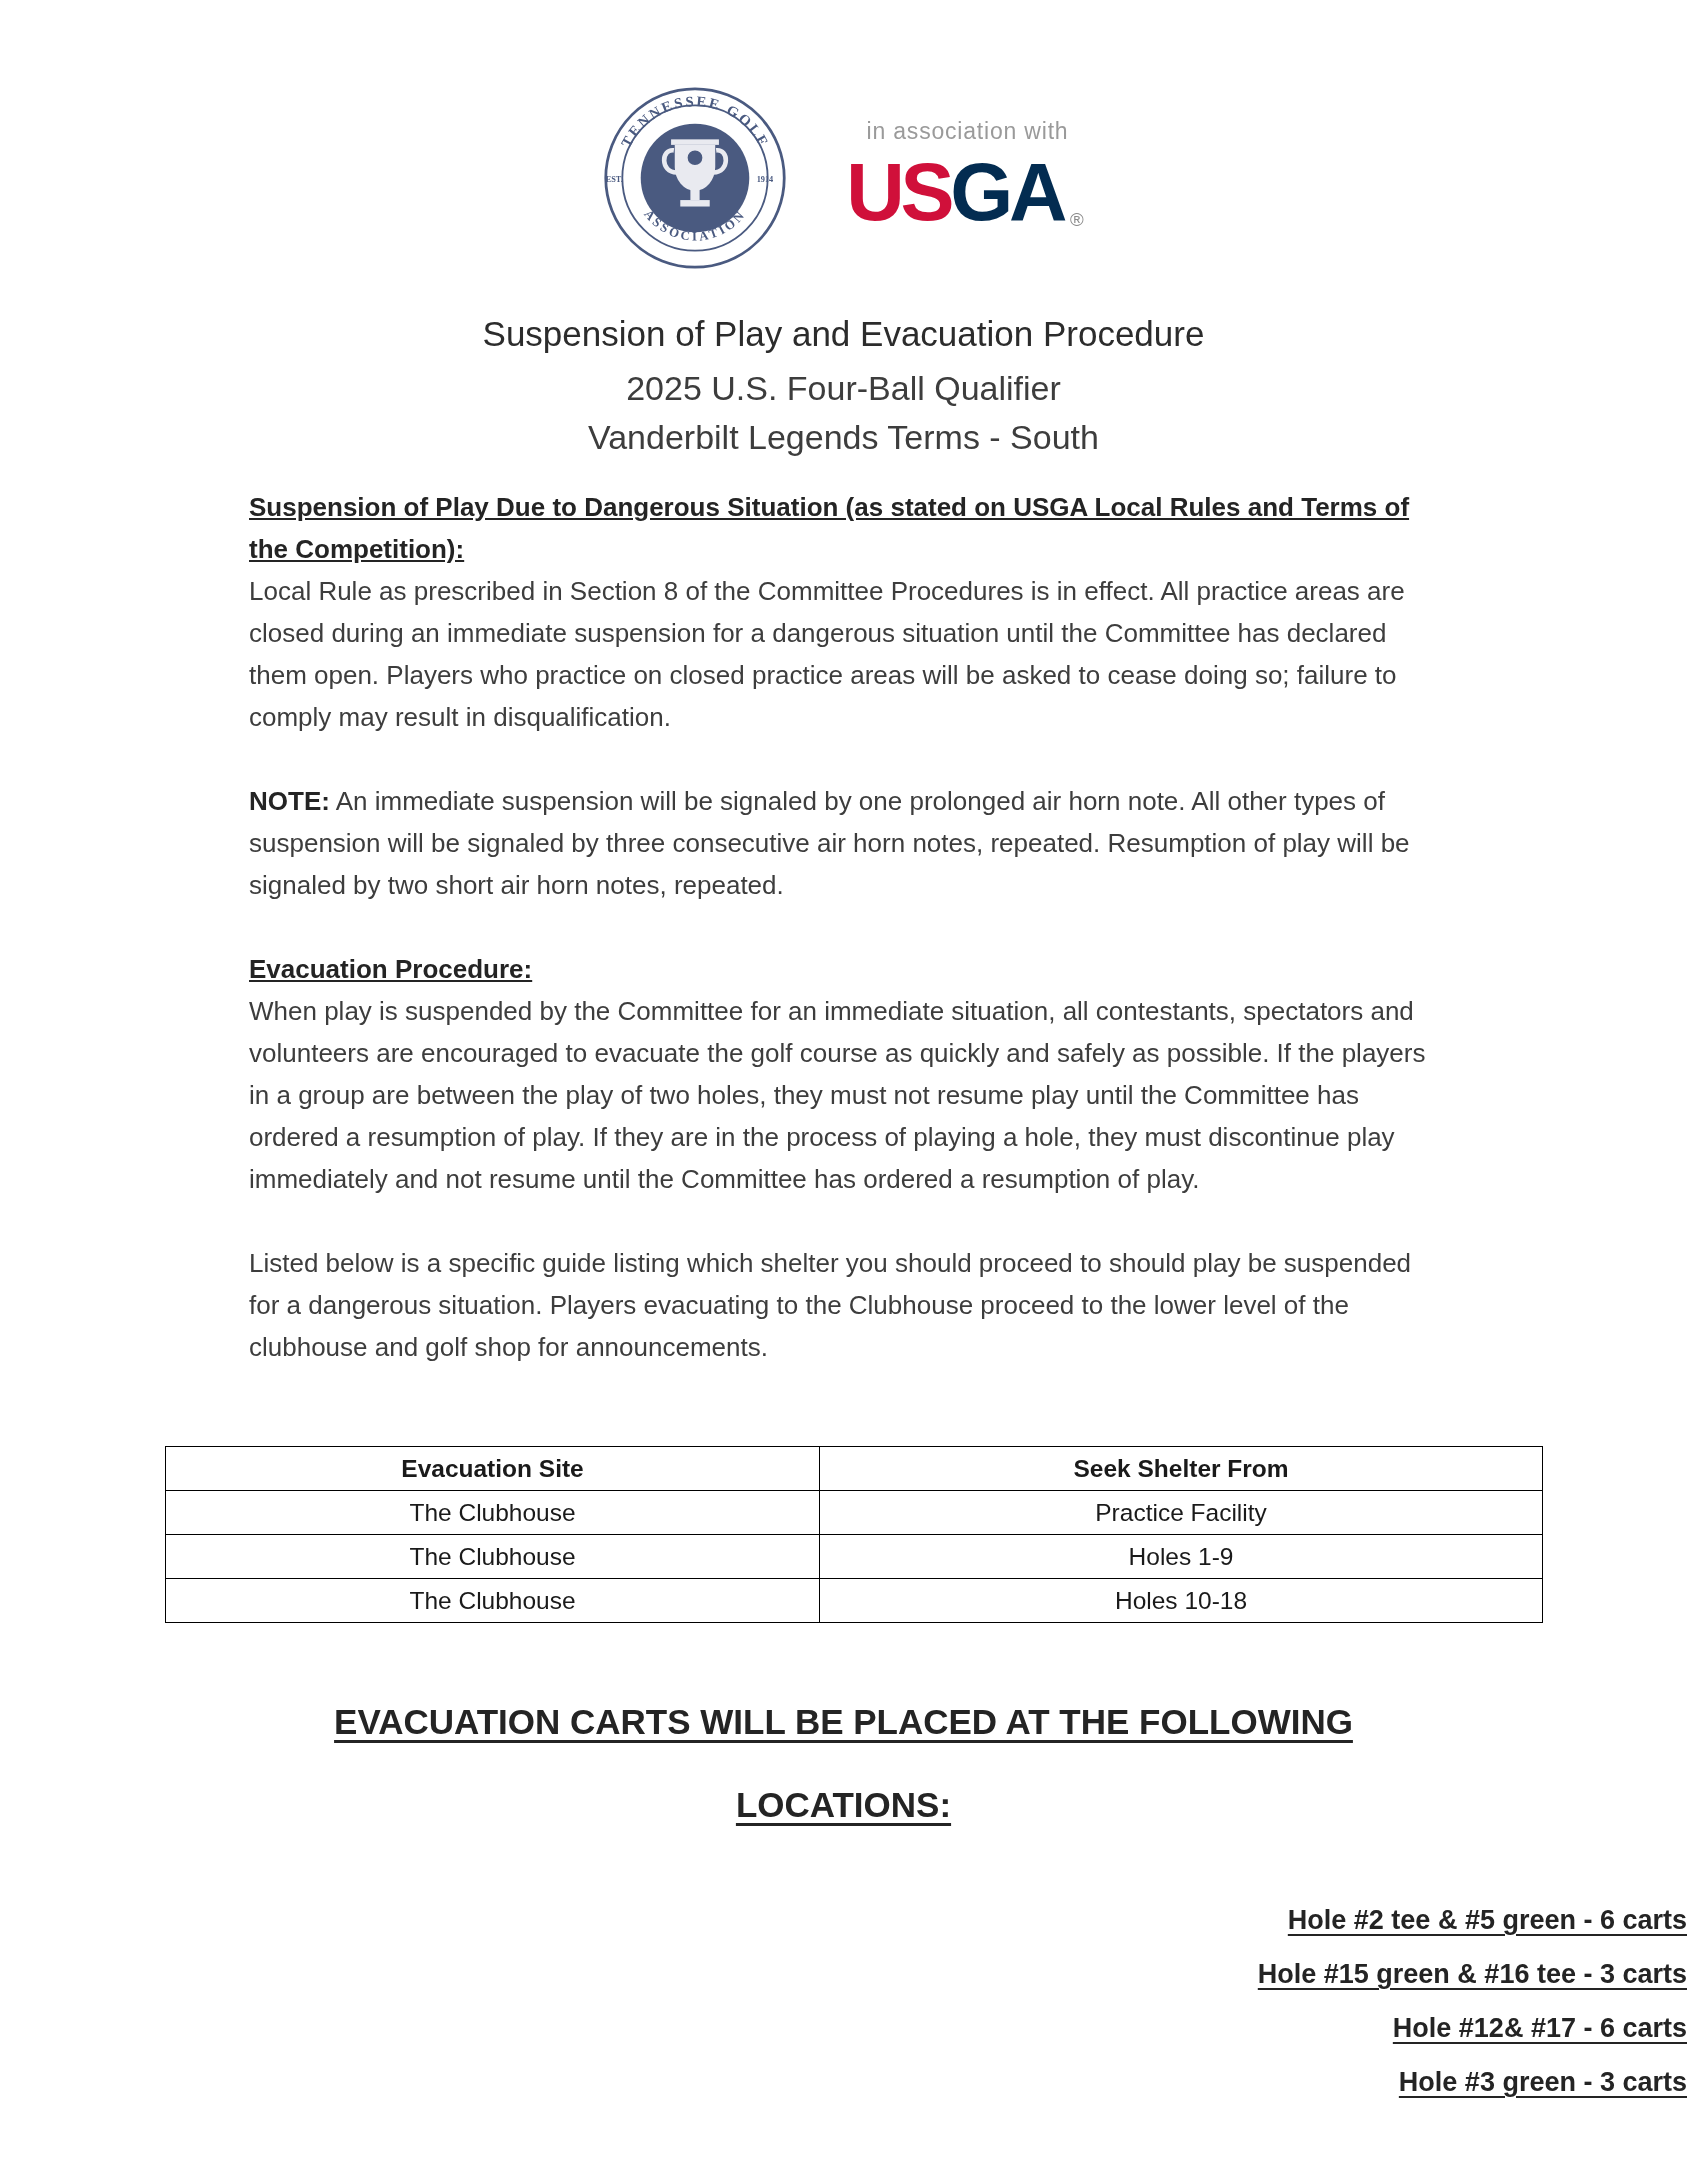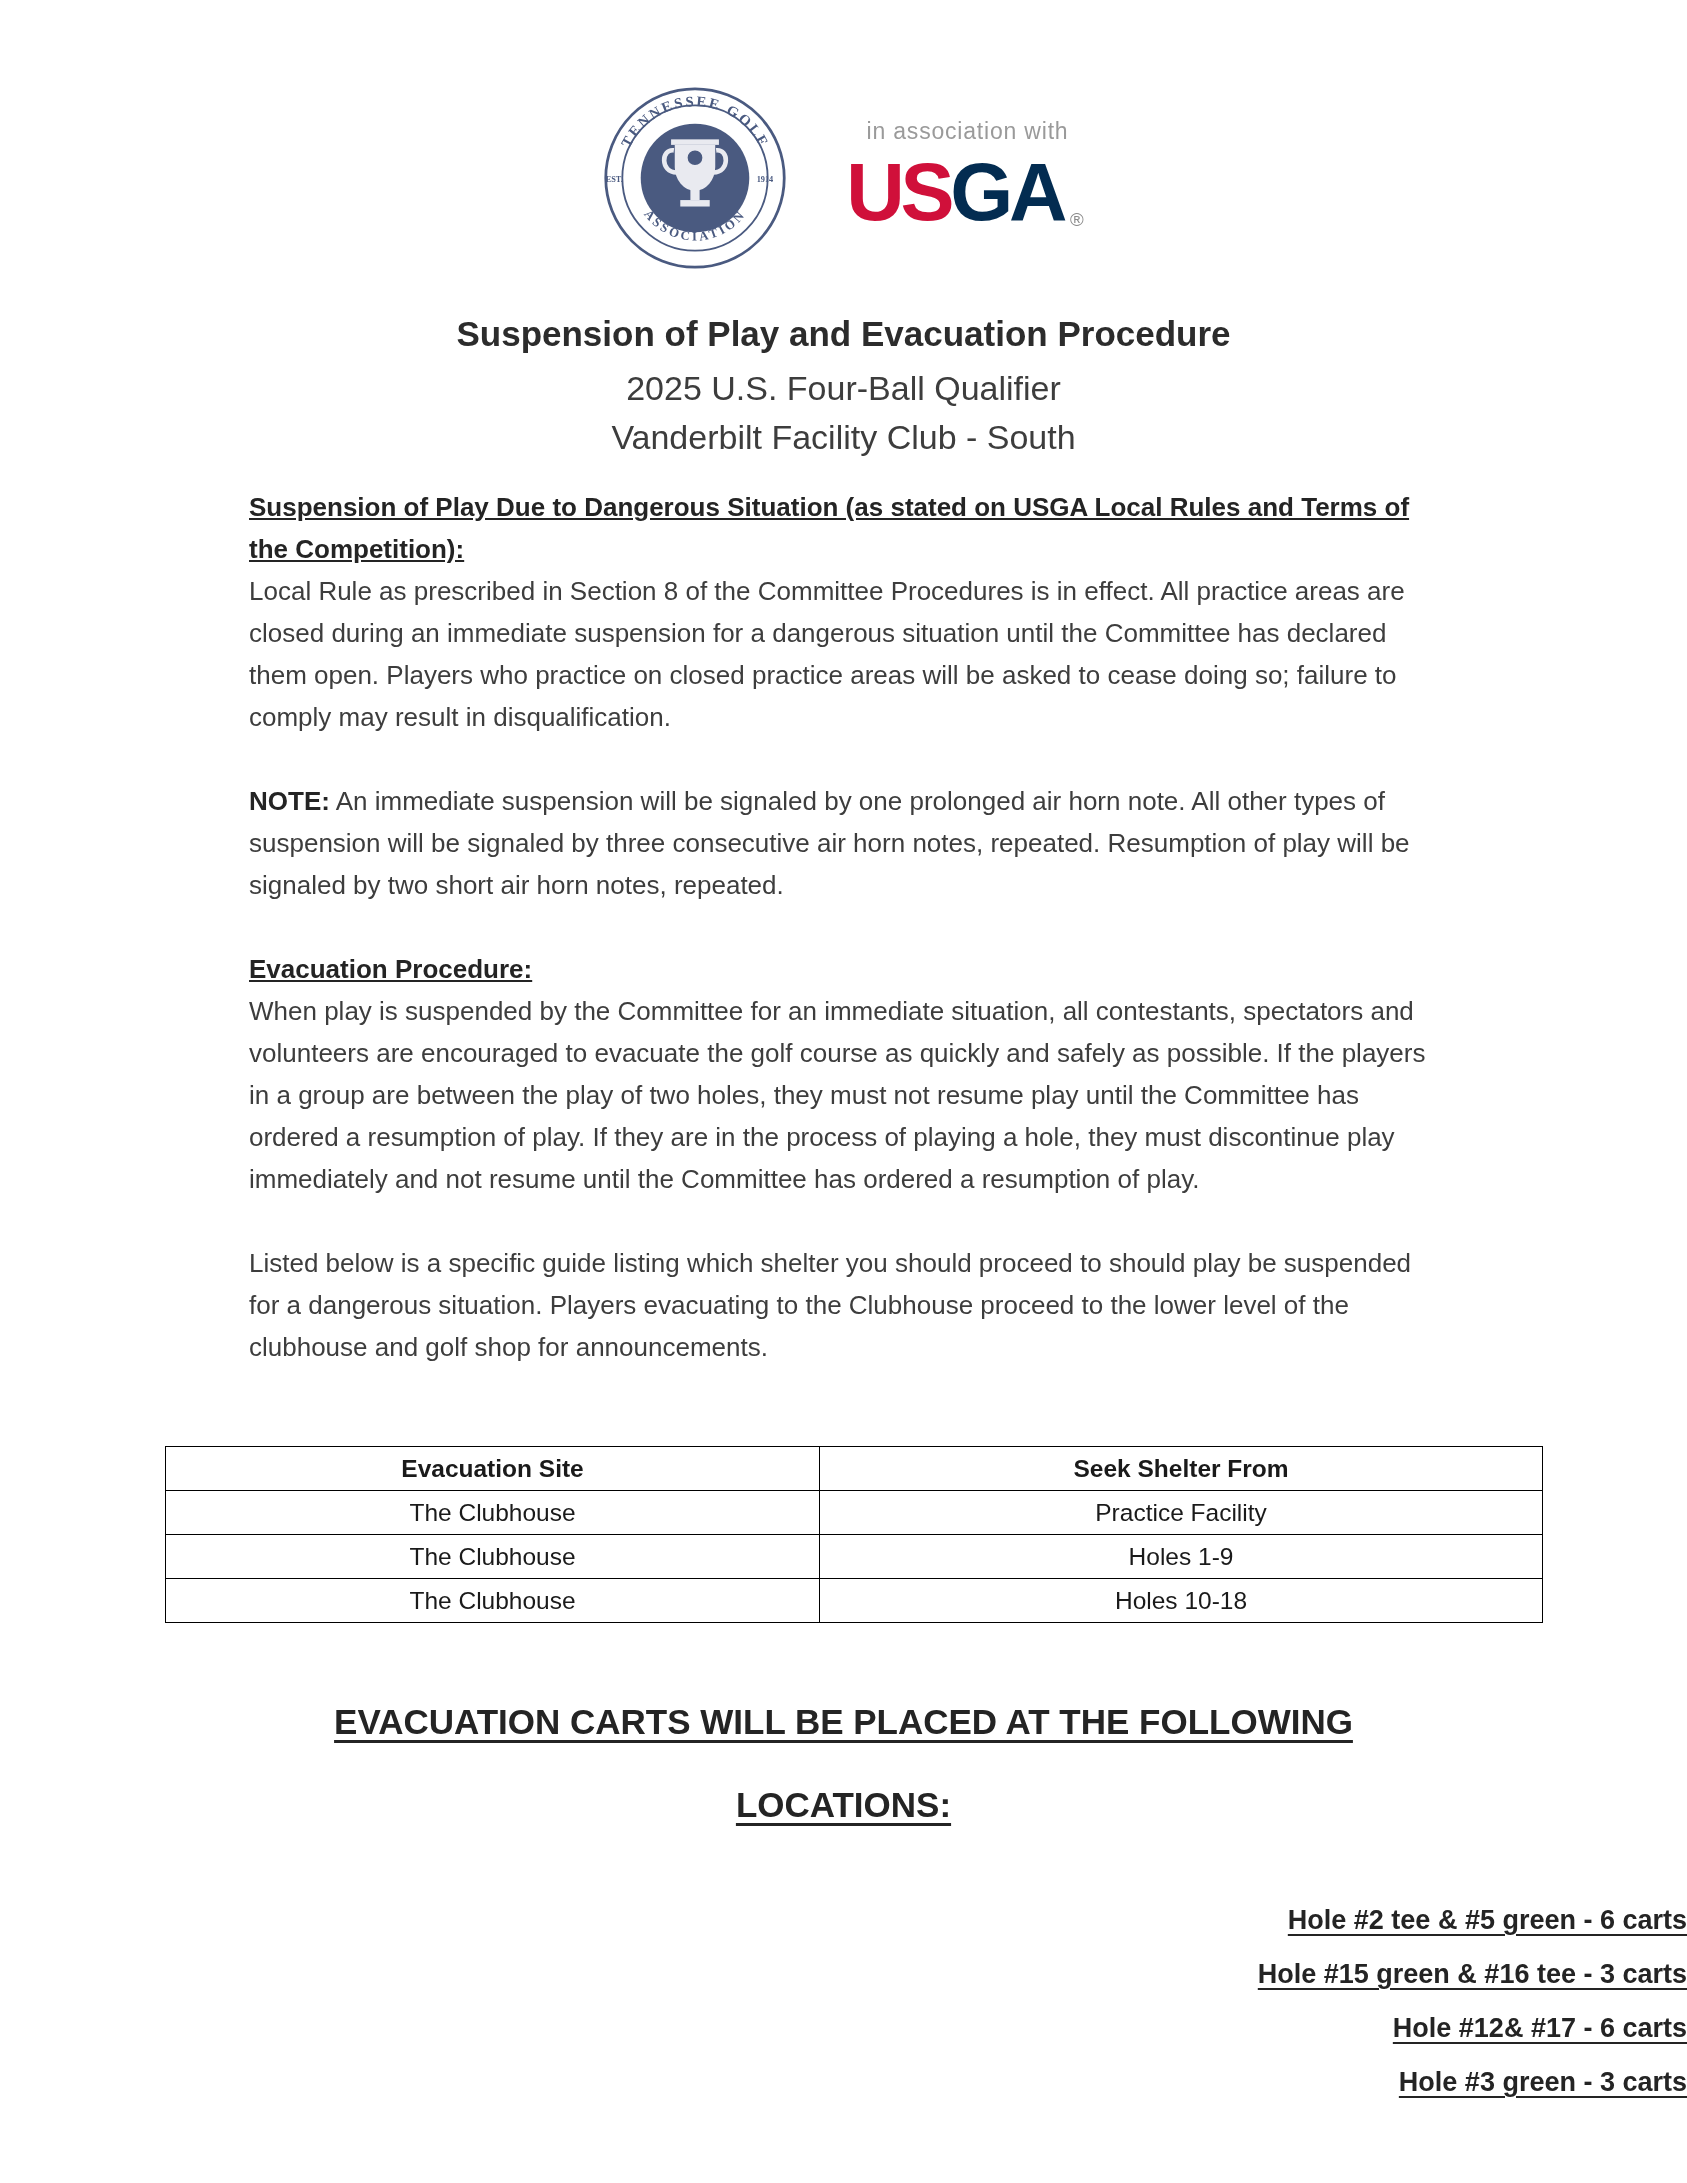--- a/index.html
+++ b/index.html
@@ -26,21 +26,21 @@
   .assoc-text { font-size: 23px; color: #9a9a9a; letter-spacing: 0.8px; margin-bottom: 6.7px; padding-left: 5px; }
   .usga-word { font-size: 81px; font-weight: 800; letter-spacing: -4.2px; line-height: 1; display: flex; align-items: flex-end; }
   .usga-word .us { color: #d0103a; }
   .usga-word .ga { color: #032c51; }
   .usga-word .reg { font-size: 18.6px; font-weight: 400; color: #8a8a8a; letter-spacing: 0; margin-left: 6.7px; margin-bottom: 3.4px; }
 
   
   .title {
     text-align: center;
     font-size: 35px;
-    font-weight: 700;
+    font-weight: 400;
     color: #2c2c2c;
     margin-top: 39px;
   }
   .subtitle {
     text-align: center;
     font-size: 34px;
     color: #3d3d3d;
     margin-top: 15px;
   }
   .subtitle + .subtitle { margin-top: 10px; }
@@ -148,21 +148,21 @@
       <div class="usga-word">
         <span class="us">US</span>
           <span class="ga">GA</span>
           <span class="reg">®</span>
       </div>
     </div>
   </div>
 
   <div class="title">Suspension of Play and Evacuation Procedure</div>
   <div class="subtitle">2025 U.S. Four-Ball Qualifier</div>
-  <div class="subtitle">Vanderbilt Facility Club - South</div>
+  <div class="subtitle">Vanderbilt Legends Terms - South</div>
 
   <div class="content">
     <h2>Suspension of Play Due to Dangerous Situation (as stated on USGA Local Rules and Terms of the Competition):</h2>
     <p>Local Rule as prescribed in Section 8 of the Committee Procedures is in effect.  All practice areas are closed during an immediate suspension for a dangerous situation until the Committee has declared them open. Players who practice on closed practice areas will be asked to cease doing so; failure to comply may result in disqualification.</p>
 
     <p class="gap-above"><span class="note-label">NOTE:</span><span> An immediate suspension will be signaled by one prolonged air horn note. All other types of suspension will be signaled by three consecutive air horn notes, repeated. Resumption of play will be signaled by two short air horn notes, repeated.</span></p>
 
     <h2 class="gap-above">Evacuation Procedure:</h2>
     <p>When play is suspended by the Committee for an immediate situation, all contestants, spectators and volunteers are encouraged to evacuate the golf course as quickly and safely as possible.  If the players in a group are between the play of two holes, they must not resume play until the Committee has ordered a resumption of play.  If they are in the process of playing a hole, they must discontinue play immediately and not resume until the Committee has ordered a resumption of play.</p>
 

